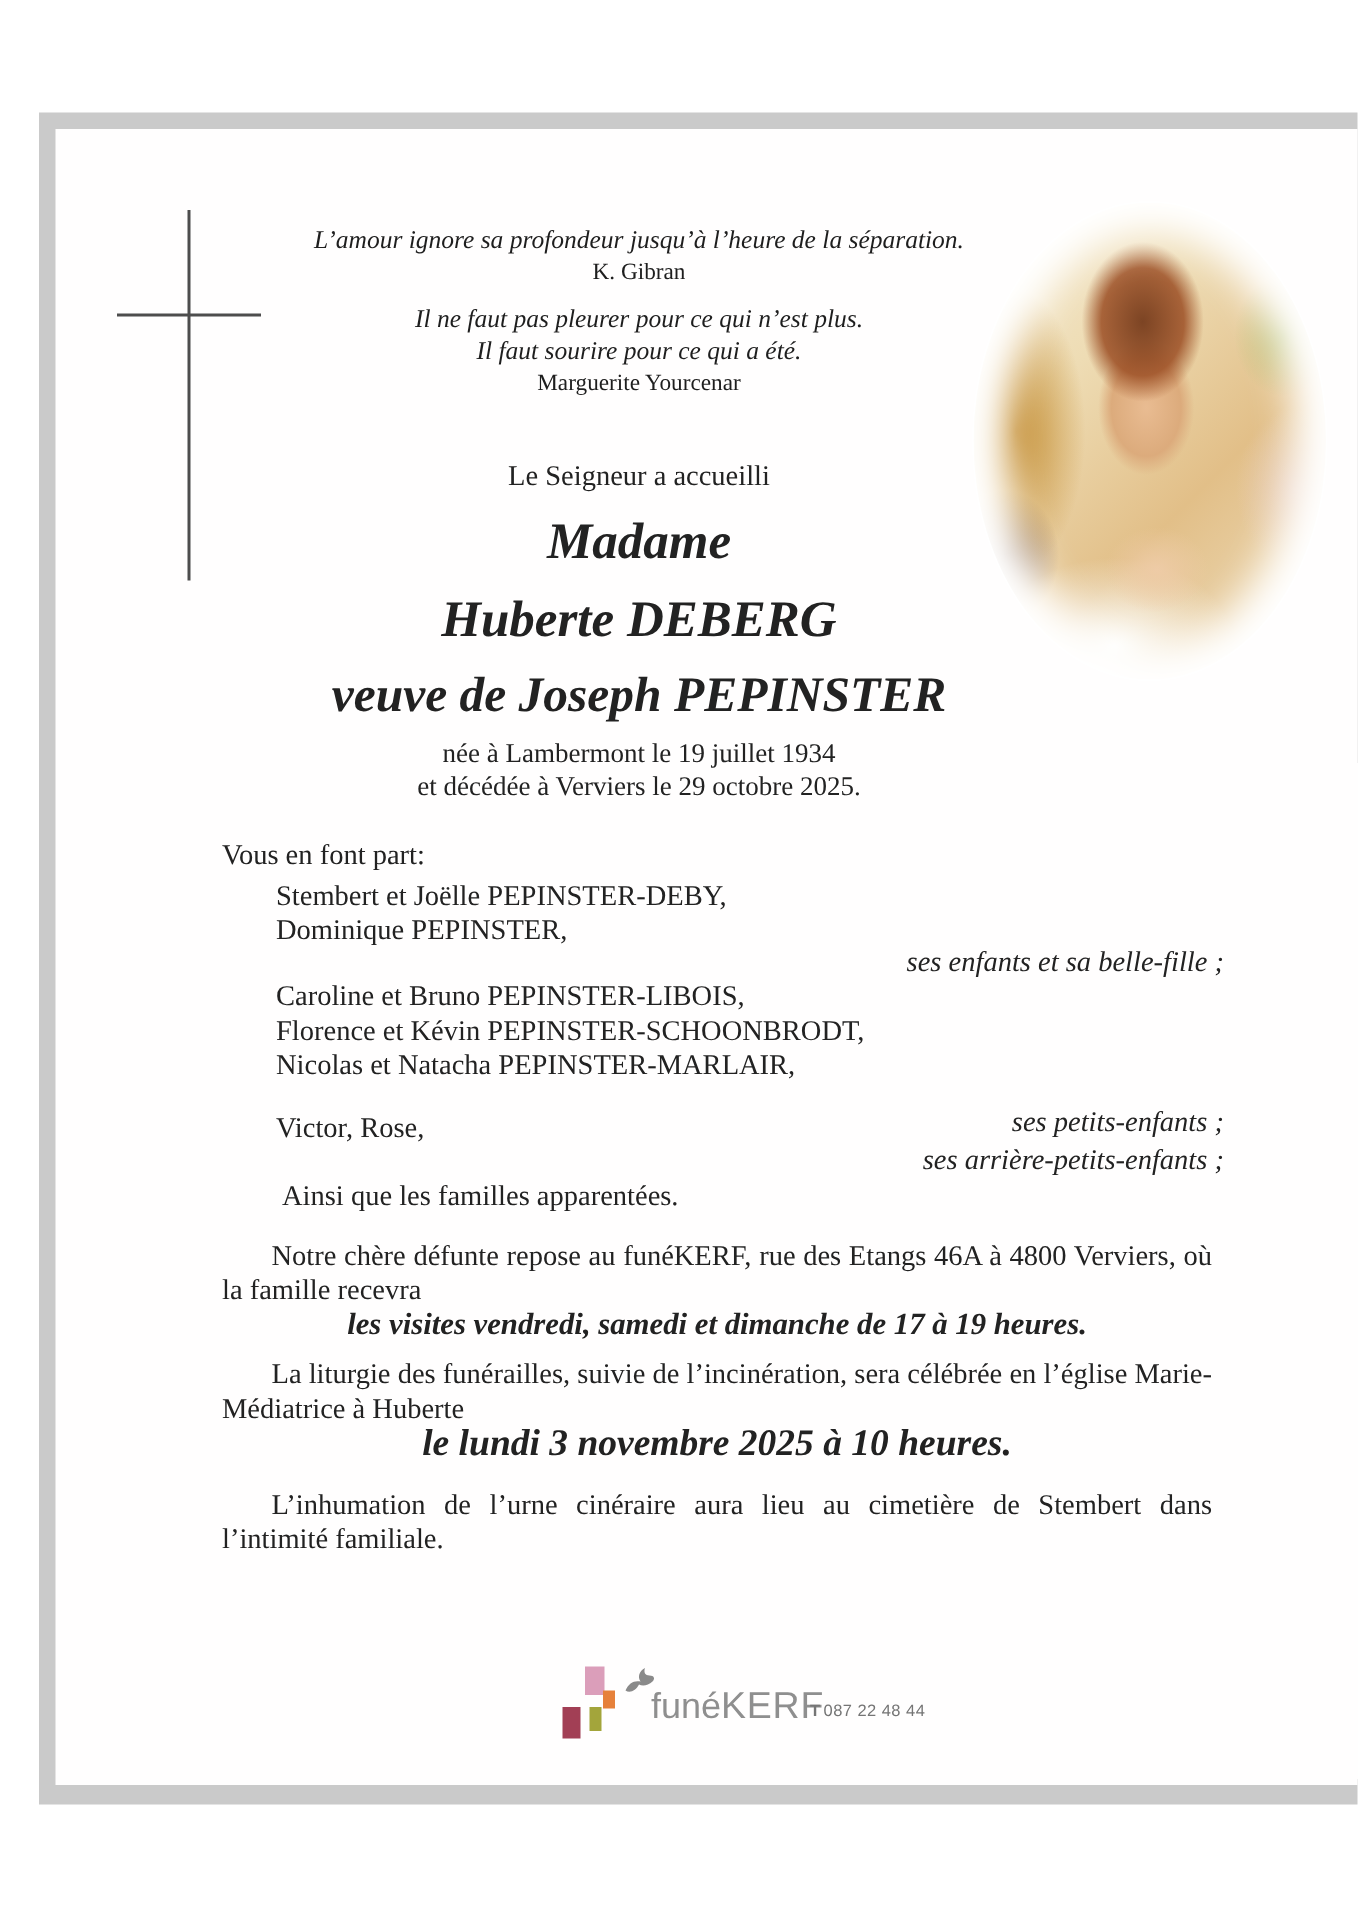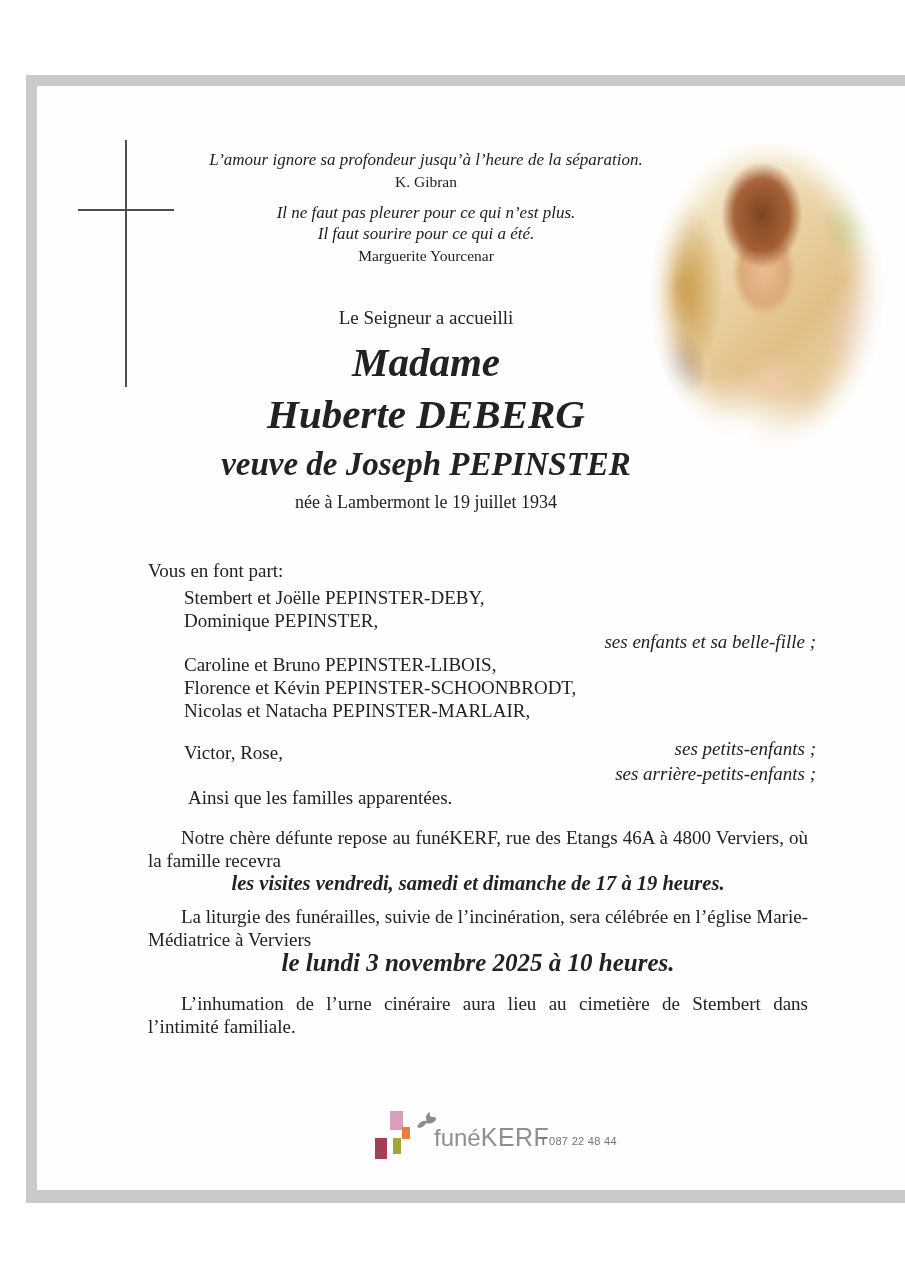--- a/index.html
+++ b/index.html
@@ -6,21 +6,21 @@
   #root{position:relative;width:905px;height:1280px;background:#ffffff;overflow:hidden;
         font-family:"Liberation Serif", serif;color:#222;margin-left:26px;}
   .abs{position:absolute;}
   .frame{left:0;top:75px;width:905px;height:1128px;background:#cacaca;}
   .sheet{left:11px;top:86px;width:879px;height:1104px;background:#fffefe;}
   .cross-line{background:#4d4d4d;}
   .center-col{left:108px;width:584px;text-align:center;}
   .quote{font-style:italic;font-size:17px;line-height:21px;color:#1e1e1e;}
   .quote-author{font-size:15.5px;line-height:19px;margin-top:2px;color:#1e1e1e;}
   .intro{font-size:19px;}
-  .big-title{font-size:41px;font-weight:bold;font-style:italic;line-height:48px;}
+  .big-title{font-size:34px;font-weight:bold;font-style:italic;line-height:48px;}
   .mid-title{font-size:33px;font-weight:bold;font-style:italic;line-height:40px;}
   .sub-line{font-size:18px;line-height:22px;}
   .body-txt{font-size:19px;line-height:22px;}
   .name-line{left:158px;}
   .right-label{left:122px;width:668px;text-align:right;font-style:italic;}
   .just-line{left:122px;width:660px;text-align:justify;text-align-last:justify;}
   .bold-ital{font-weight:bold;font-style:italic;}
   .visits{left:122px;width:660px;text-align:center;font-size:20.5px;}
   .funeral-date{left:122px;width:660px;text-align:center;font-size:25px;}
 
@@ -76,20 +76,21 @@
     <div class="quote">Il ne faut pas pleurer pour ce qui n’est plus.</div>
     <div class="quote">Il faut sourire pour ce qui a été.</div>
     <div class="quote-author">Marguerite Yourcenar</div>
   </div>
 
   <div class="abs center-col intro" style="top:307px;">Le Seigneur a accueilli</div>
   <div class="abs center-col big-title" style="top:338px;">Madame</div>
   <div class="abs center-col big-title" style="top:390px;">Huberte DEBERG</div>
   <div class="abs center-col mid-title" style="top:444px;">veuve de Joseph PEPINSTER</div>
   <div class="abs center-col sub-line" style="top:491px;">née à Lambermont le 19 juillet 1934</div>
+  <div class="abs center-col sub-line" style="top:513px;">et décédée à Verviers le 29 octobre 2025.</div>
 
   <div class="abs body-txt" style="left:122px;top:560px;">Vous en font part:</div>
 
   <div class="abs body-txt name-line" style="top:587px;">Stembert et Joëlle PEPINSTER-DEBY,</div>
   <div class="abs body-txt name-line" style="top:610px;">Dominique PEPINSTER,</div>
   <div class="abs body-txt name-line" style="top:654px;">Caroline et Bruno PEPINSTER-LIBOIS,</div>
 
   <div class="abs body-txt right-label" style="top:631px;">ses enfants et sa belle-fille ;</div>
   <div class="abs body-txt name-line" style="top:677px;">Florence et Kévin PEPINSTER-SCHOONBRODT,</div>
   <div class="abs body-txt name-line" style="top:700px;">Nicolas et Natacha PEPINSTER-MARLAIR,</div>
@@ -98,21 +99,21 @@
   <div class="abs body-txt name-line" style="top:742px;">Victor, Rose,</div>
   <div class="abs body-txt right-label" style="top:763px;">ses arrière-petits-enfants ;</div>
 
   <div class="abs body-txt" style="left:162px;top:787px;">Ainsi que les familles apparentées.</div>
 
   <div class="abs body-txt just-line" style="top:827px;text-indent:33px;">Notre chère défunte repose au funéKERF, rue des Etangs 46A à 4800 Verviers, où</div>
   <div class="abs body-txt" style="left:122px;top:850px;">la famille recevra</div>
   <div class="abs bold-ital visits" style="top:872px;">les visites vendredi, samedi et dimanche de 17 à 19 heures.</div>
 
   <div class="abs body-txt just-line" style="top:906px;text-indent:33px;">La liturgie des funérailles, suivie de l’incinération, sera célébrée en l’église Marie-</div>
-  <div class="abs body-txt" style="left:122px;top:929px;">Médiatrice à Verviers</div>
+  <div class="abs body-txt" style="left:122px;top:929px;">Médiatrice à Huberte</div>
   <div class="abs bold-ital funeral-date" style="top:949px;">le lundi 3 novembre 2025 à 10 heures.</div>
 
   <div class="abs body-txt just-line" style="top:993px;text-indent:33px;">L’inhumation de l’urne cinéraire aura lieu au cimetière de Stembert dans</div>
   <div class="abs body-txt" style="left:122px;top:1016px;">l’intimité familiale.</div>
 
   <div class="abs logo">
     <div class="logo-rect" style="left:1px;top:29px;width:12px;height:21px;background:#a23f55;"></div>
     <div class="logo-rect" style="left:16px;top:2px;width:13px;height:19px;background:#db9eba;"></div>
     <div class="logo-rect" style="left:19px;top:29px;width:8px;height:16px;background:#a3a53b;"></div>
     <div class="logo-rect" style="left:28px;top:18px;width:8px;height:12px;background:#e6813b;"></div>

